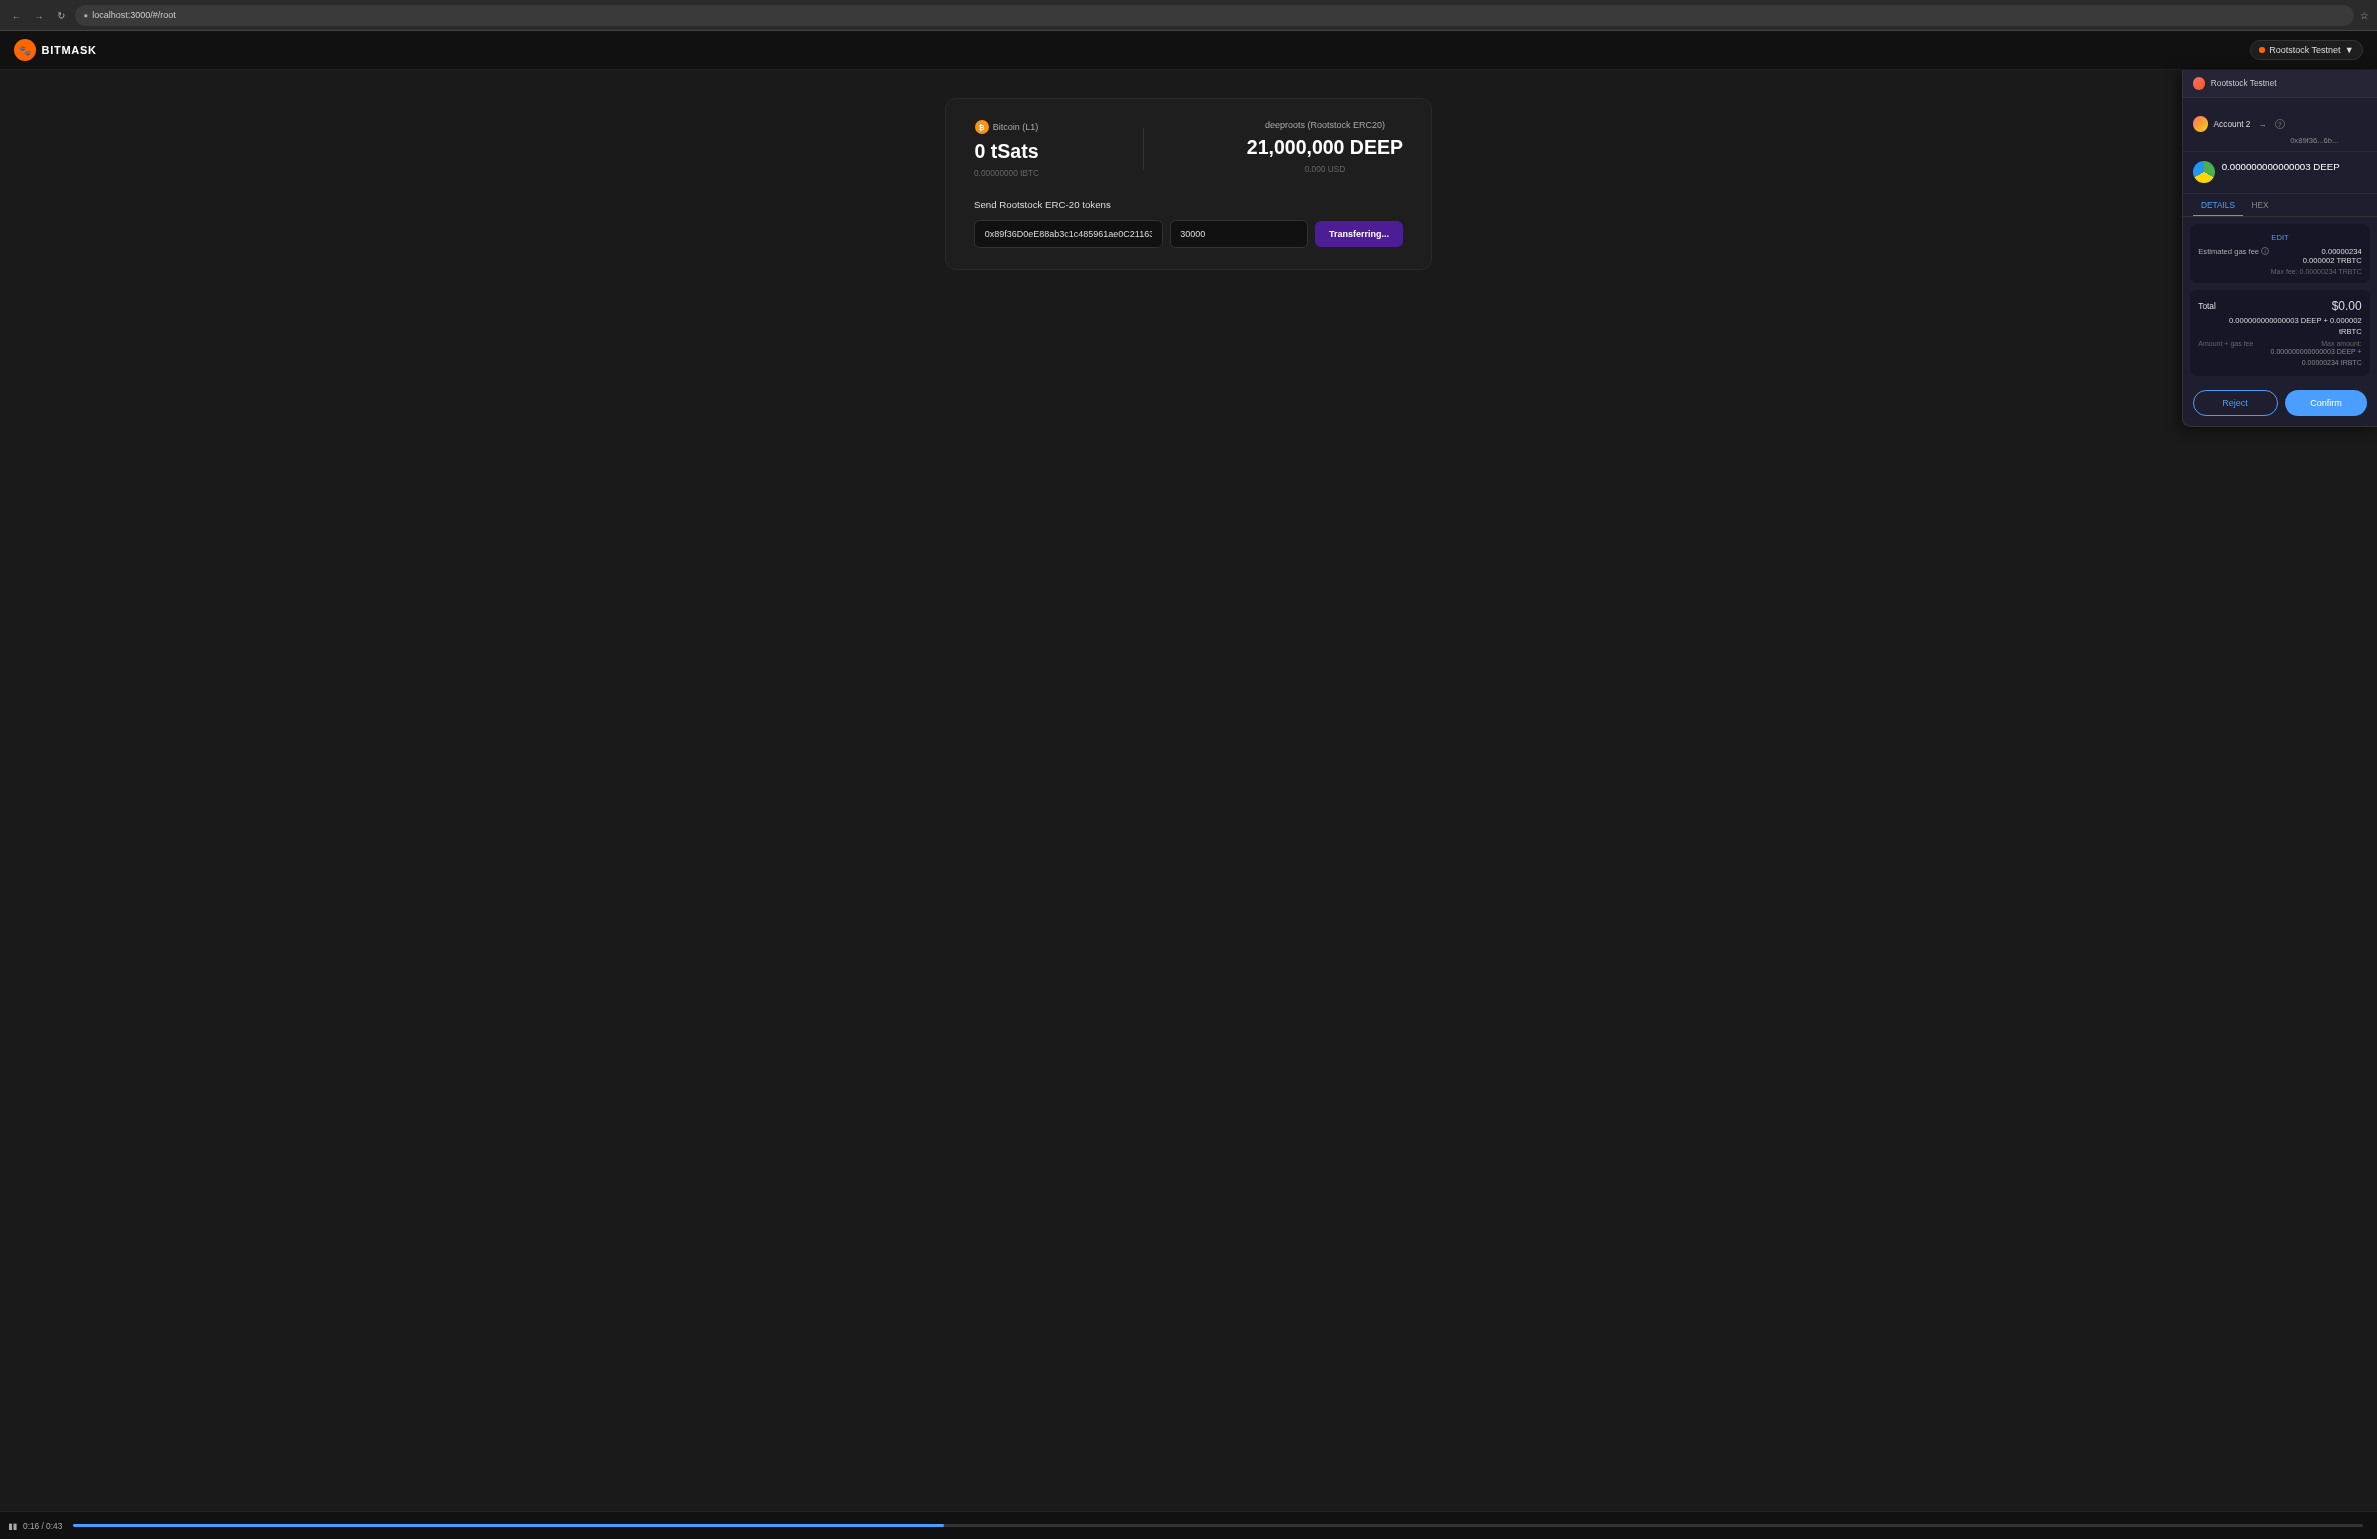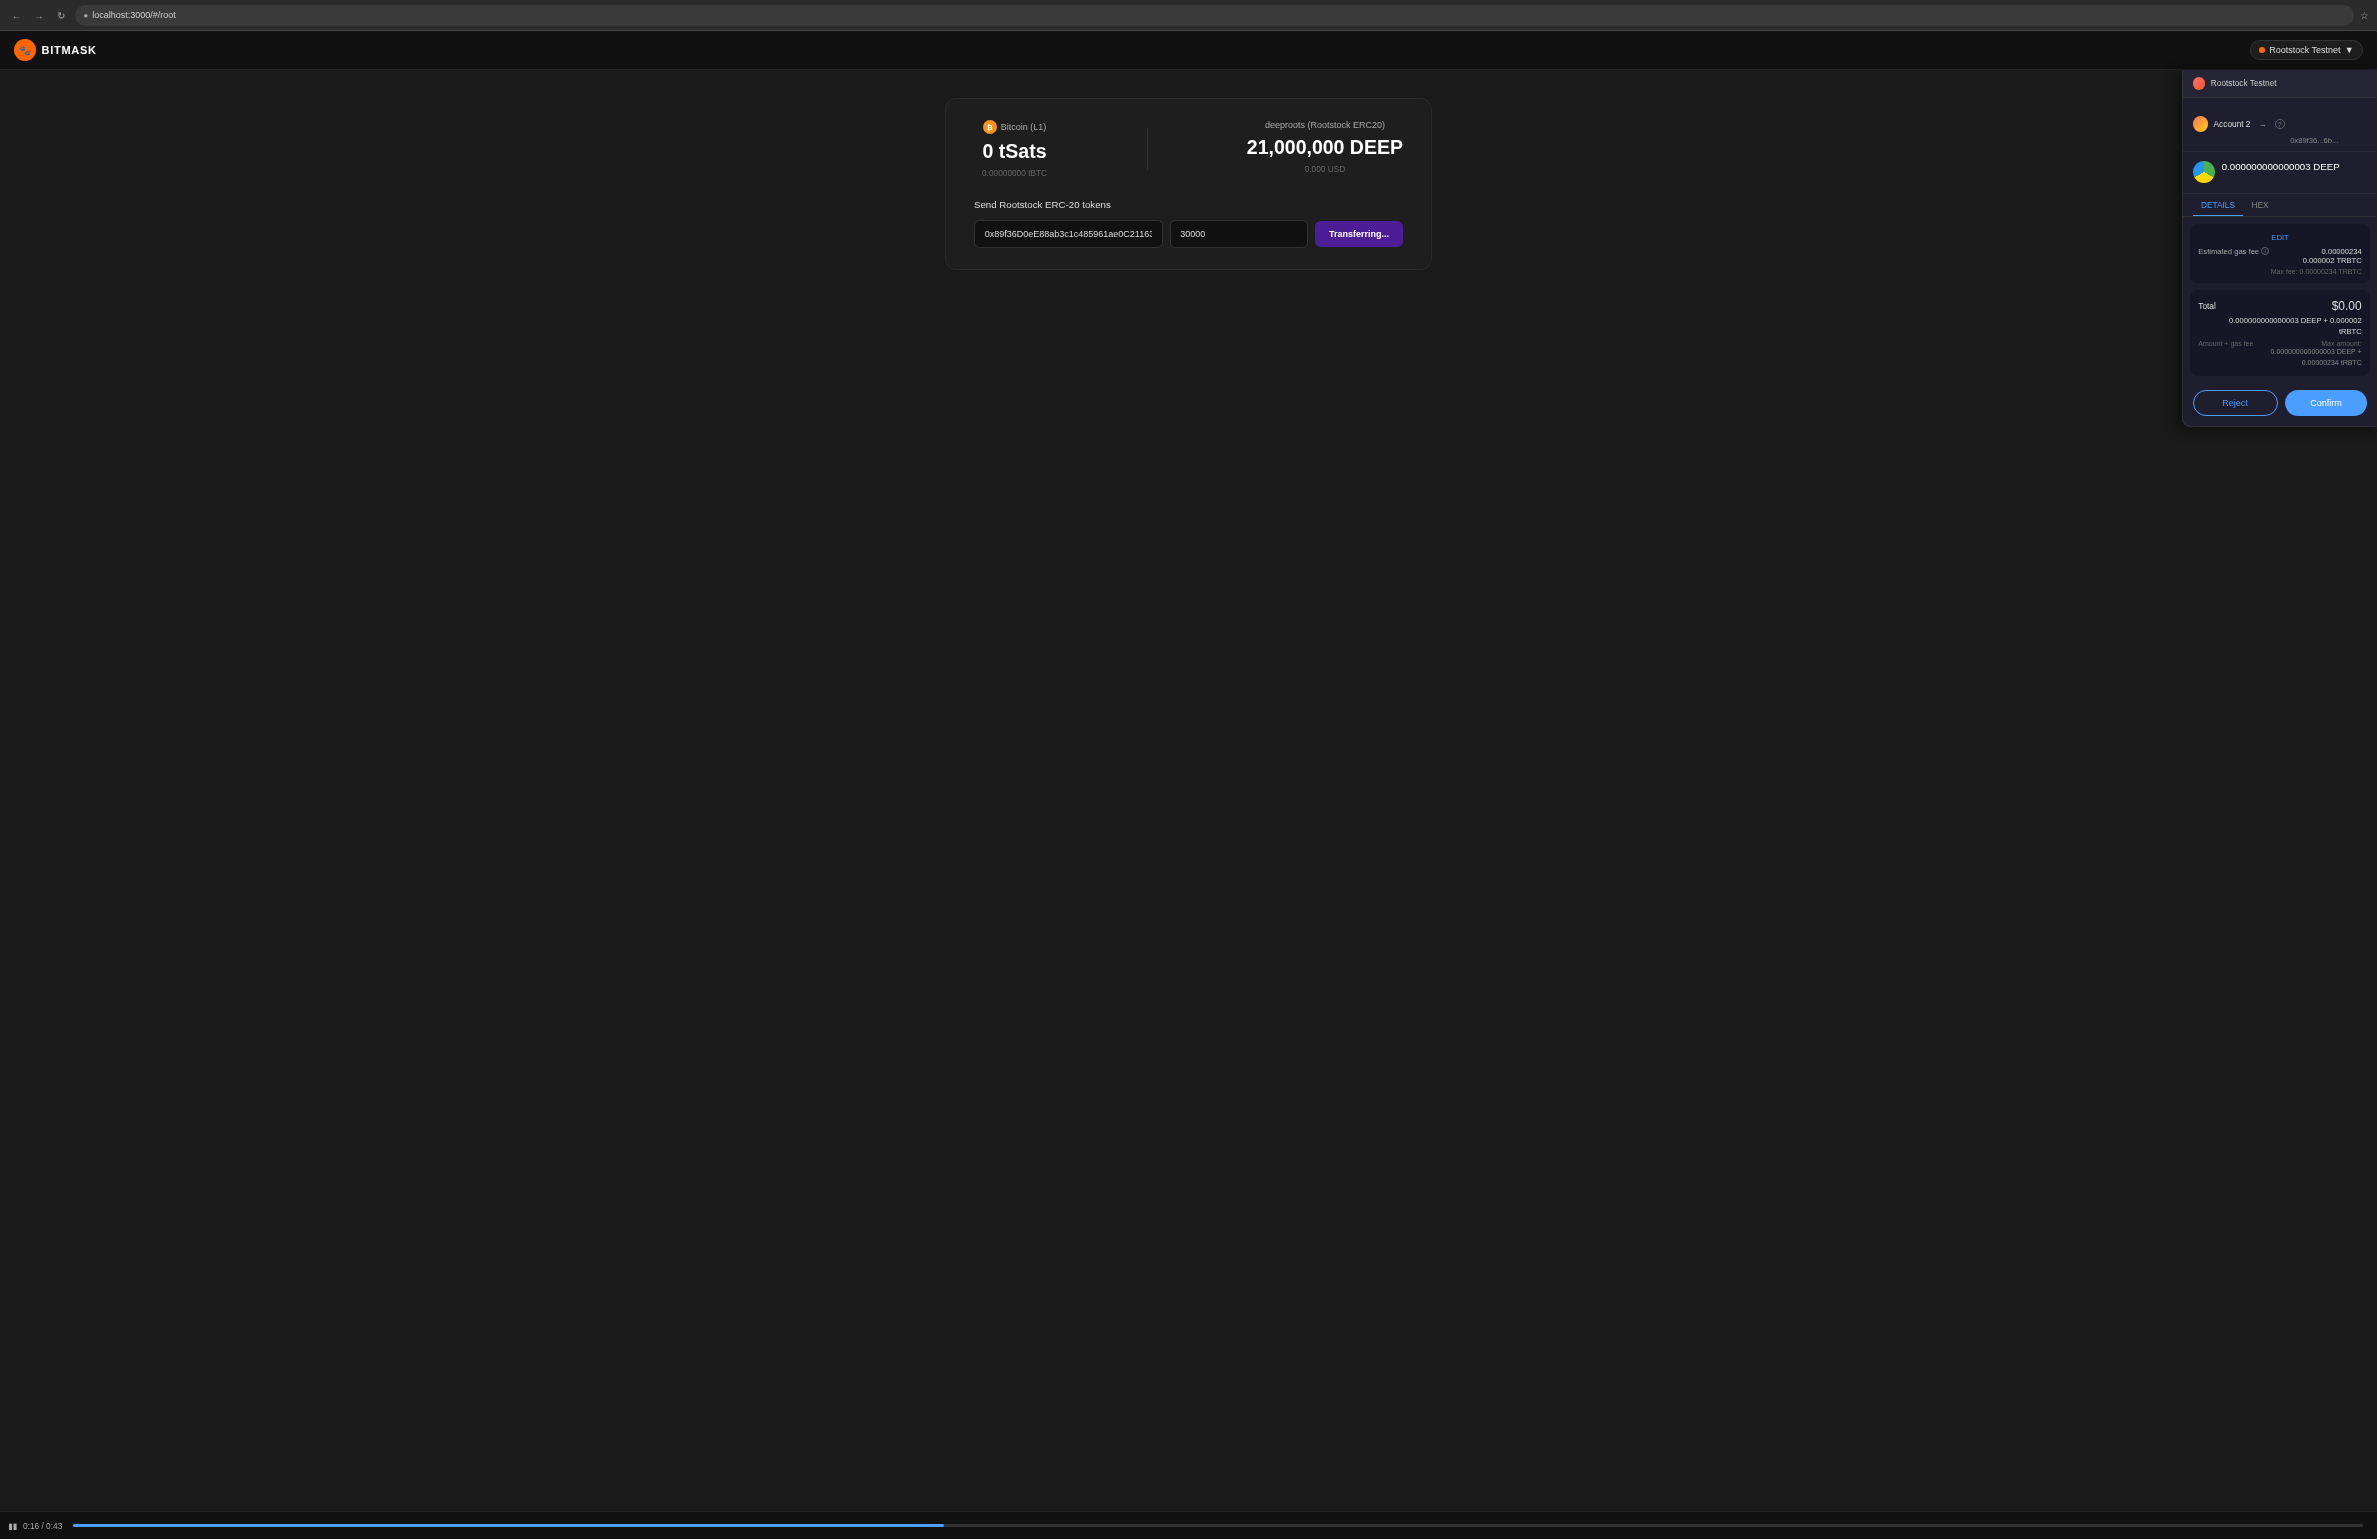--- a/index.html
+++ b/index.html
@@ -129,21 +129,20 @@
       padding: 21px 28px;
       width: 487px;
       border: 0.7px solid #2a2a2a;
     }
 
     .wallet-assets {
       display: flex;
       justify-content: space-between;
       align-items: flex-start;
       margin-bottom: 21px;
-      margin-left: 8px;
     }
 
     .asset-item {
       display: flex;
       flex-direction: column;
       align-items: center;
       gap: 5.6px;
     }
 
     .asset-header {

